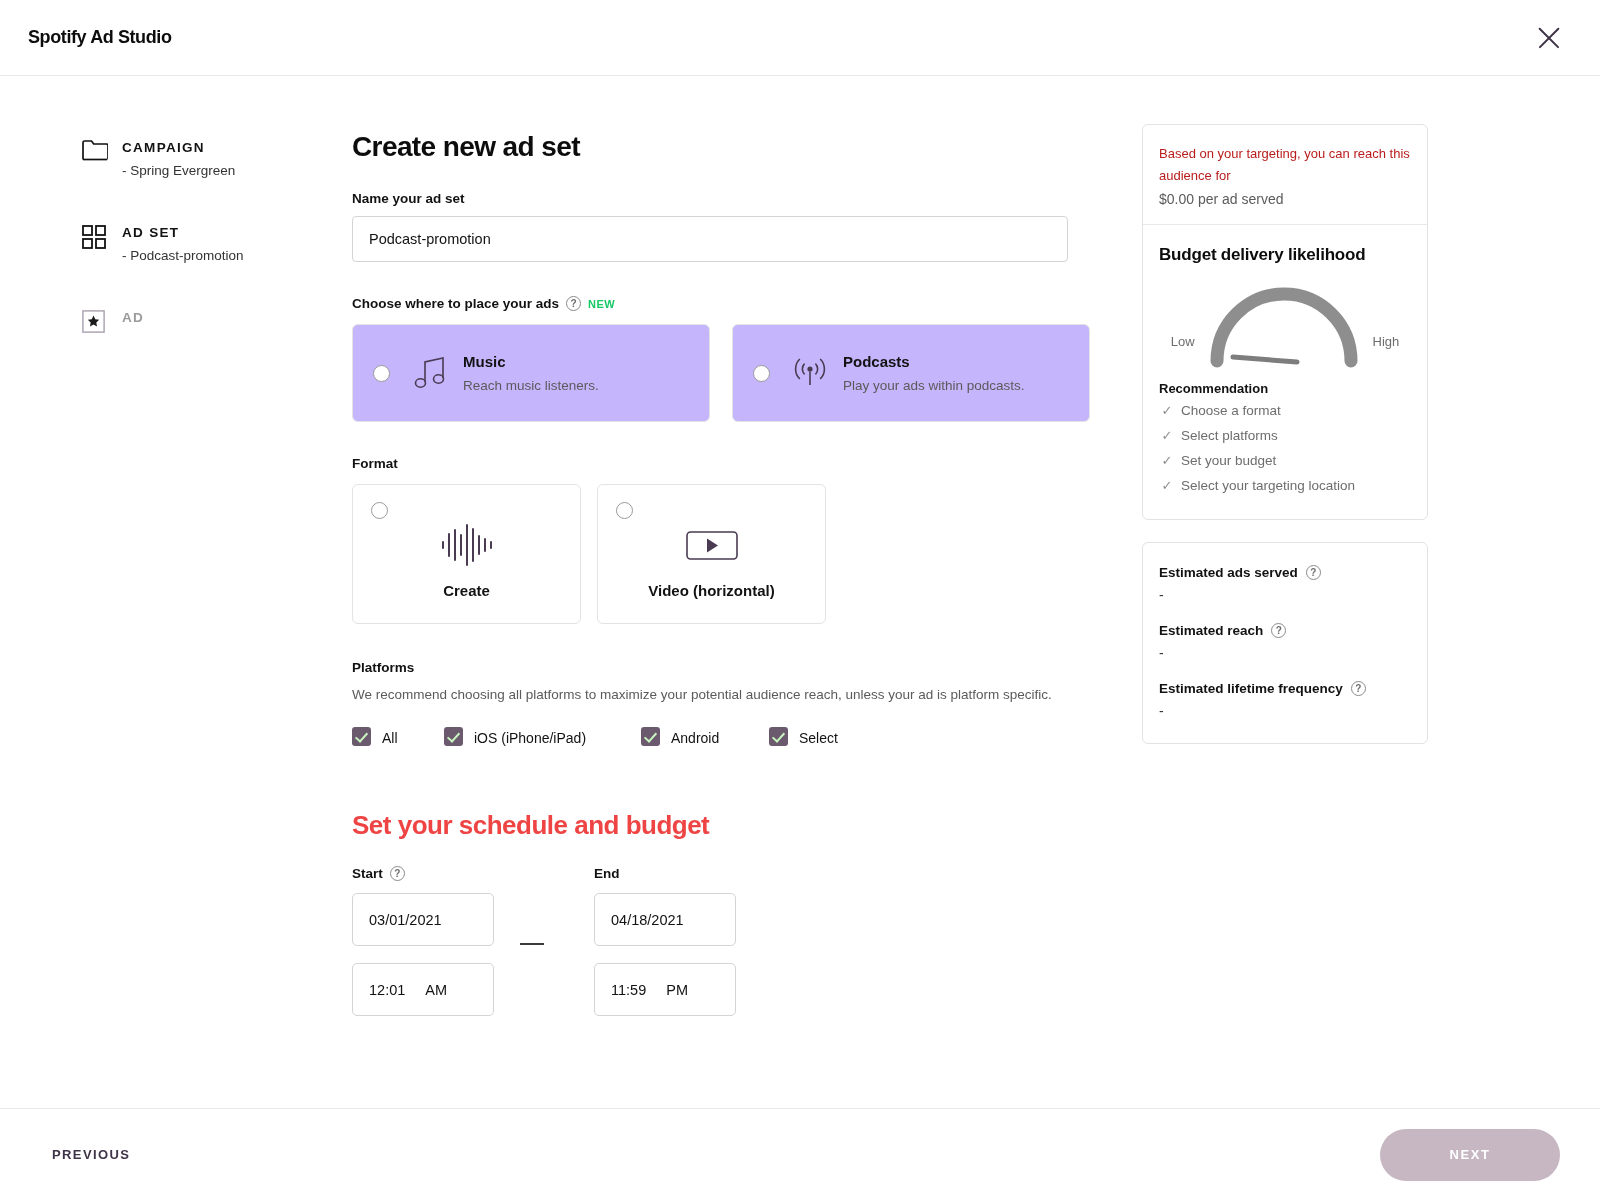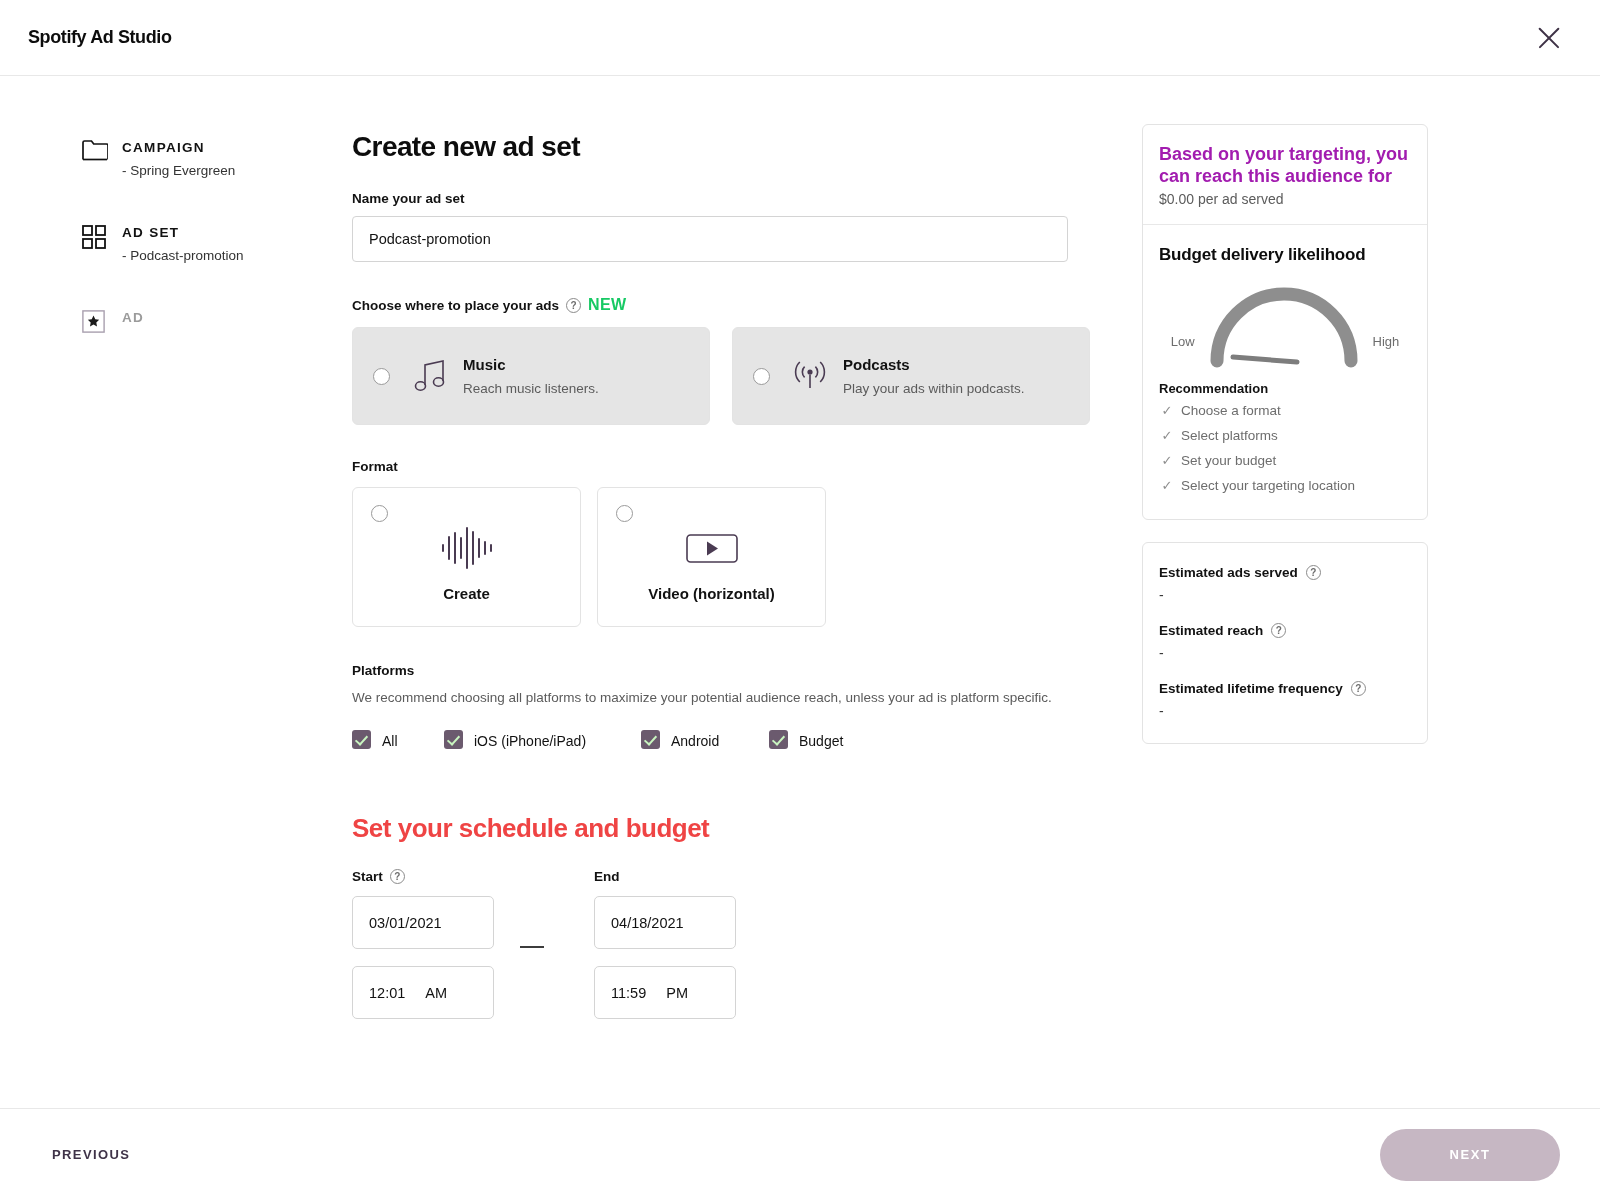--- a/index.html
+++ b/index.html
@@ -66,27 +66,27 @@
   .section-head {
     display: flex; align-items: center; gap: 7px;
     margin-top: 34px; margin-bottom: 13px;
   }
   .section-head .field-label { margin-bottom: 0; }
   .help-ico {
     width: 15px; height: 15px; border: 1.3px solid #8b8b8b; border-radius: 50%;
     font-size: 10px; line-height: 13px; text-align: center; color: #6d6d6d;
     font-weight: 700; cursor: pointer; flex: 0 0 15px;
   }
-  .new-badge { font-size: 16px; font-weight: 700; color: #17c964; letter-spacing: 0.4px; }
+  .new-badge { font-size: 11px; font-weight: 700; color: #17c964; letter-spacing: 0.4px; }
 
   
   .place-row { display: flex; gap: 22px; }
   .place-card {
     width: 358px; height: 98px; border: 1px solid #e3e3e3; border-radius: 6px;
-    display: flex; align-items: center; padding: 0 20px; cursor: pointer; background: #e5e5e5;
+    display: flex; align-items: center; padding: 0 20px; cursor: pointer; background: #c4b5fd;
   }
   .radio {
     width: 17px; height: 17px; border: 1.4px solid #9a9a9a; border-radius: 50%;
     flex: 0 0 17px; background: #fff; cursor: pointer;
   }
   .place-ico { width: 46px; flex: 0 0 46px; margin-left: 17px; display: flex; justify-content: center; }
   .place-txt { margin-left: 10px; }
   .place-name { font-size: 15px; font-weight: 700; color: #121212; }
   .place-desc { font-size: 13.5px; color: #5b5b5b; margin-top: 8px; }
 
@@ -138,21 +138,21 @@
     margin: 0 0 0 0; align-self: flex-start; position: relative; top: 78px; left: 26px;
   }
 
   
   .rail { width: 320px; flex: 0 0 320px; padding: 48px 0 0 0; margin-left: 30px; }
   .card {
     width: 286px; border: 1px solid #e3e3e3; border-radius: 6px; background: #fff;
   }
   .card .divider { height: 1px; background: #e8e8e8; }
   .reach-blk { padding: 18px 16px 17px 16px; }
-  .reach-title { font-size: 18px; font-weight: 700; color: #a21caf; line-height: 22px; }
+  .reach-title { font-size: 13px; font-weight: 400; color: #b91c1c; line-height: 22px; }
   .reach-price { font-size: 14px; color: #5b5b5b; margin-top: 4px; }
   .gauge-blk { padding: 20px 16px 16px 16px; }
   .gauge-title { font-size: 17px; font-weight: 700; color: #0d0d0d; letter-spacing: -0.2px; }
   .gauge-area { display: flex; align-items: center; justify-content: center; margin-top: 12px; position: relative; }
   .gauge-lbl { font-size: 13px; color: #6d6d6d; }
   .gauge-lbl.low { margin-right: 4px; margin-top: 36px; }
   .gauge-lbl.high { margin-left: 4px; margin-top: 36px; }
   .rec-title { font-size: 13px; font-weight: 700; color: #121212; margin-top: 12px; }
   .rec-list { margin-top: 7px; }
   .rec-item { display: flex; align-items: center; margin-bottom: 10px; }
@@ -338,21 +338,21 @@
           <div class="plat-item" style="width:197px">
             <div class="chk"></div>
             <div class="plat-label">iOS (iPhone/iPad)</div>
           </div>
           <div class="plat-item" style="width:128px">
             <div class="chk"></div>
             <div class="plat-label">Android</div>
           </div>
           <div class="plat-item">
             <div class="chk"></div>
-            <div class="plat-label">Budget</div>
+            <div class="plat-label">Select</div>
           </div>
         </div>
       </div>
 
       
       <h2 class="sec-title">Set your schedule and budget</h2>
 
       <div class="dates">
         <div class="date-col">
           <div class="date-head">

